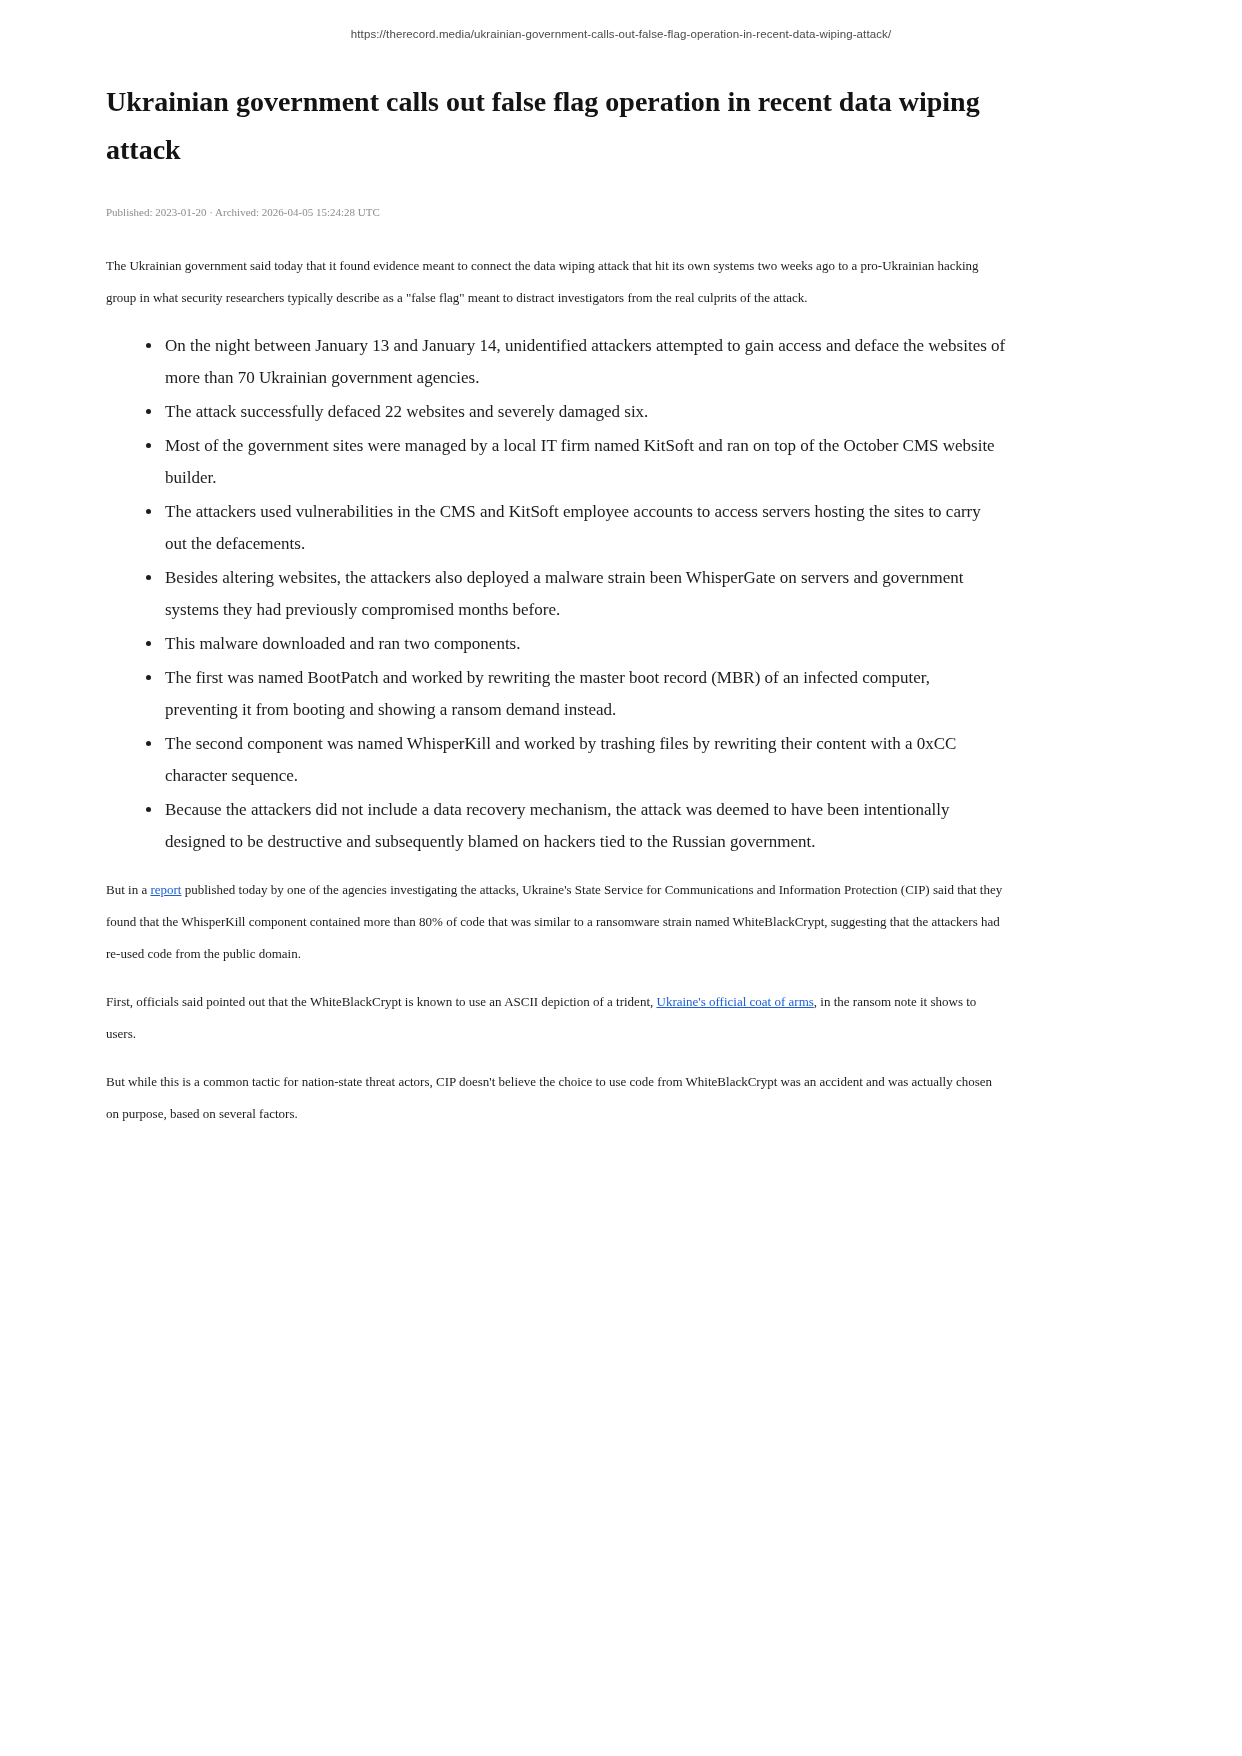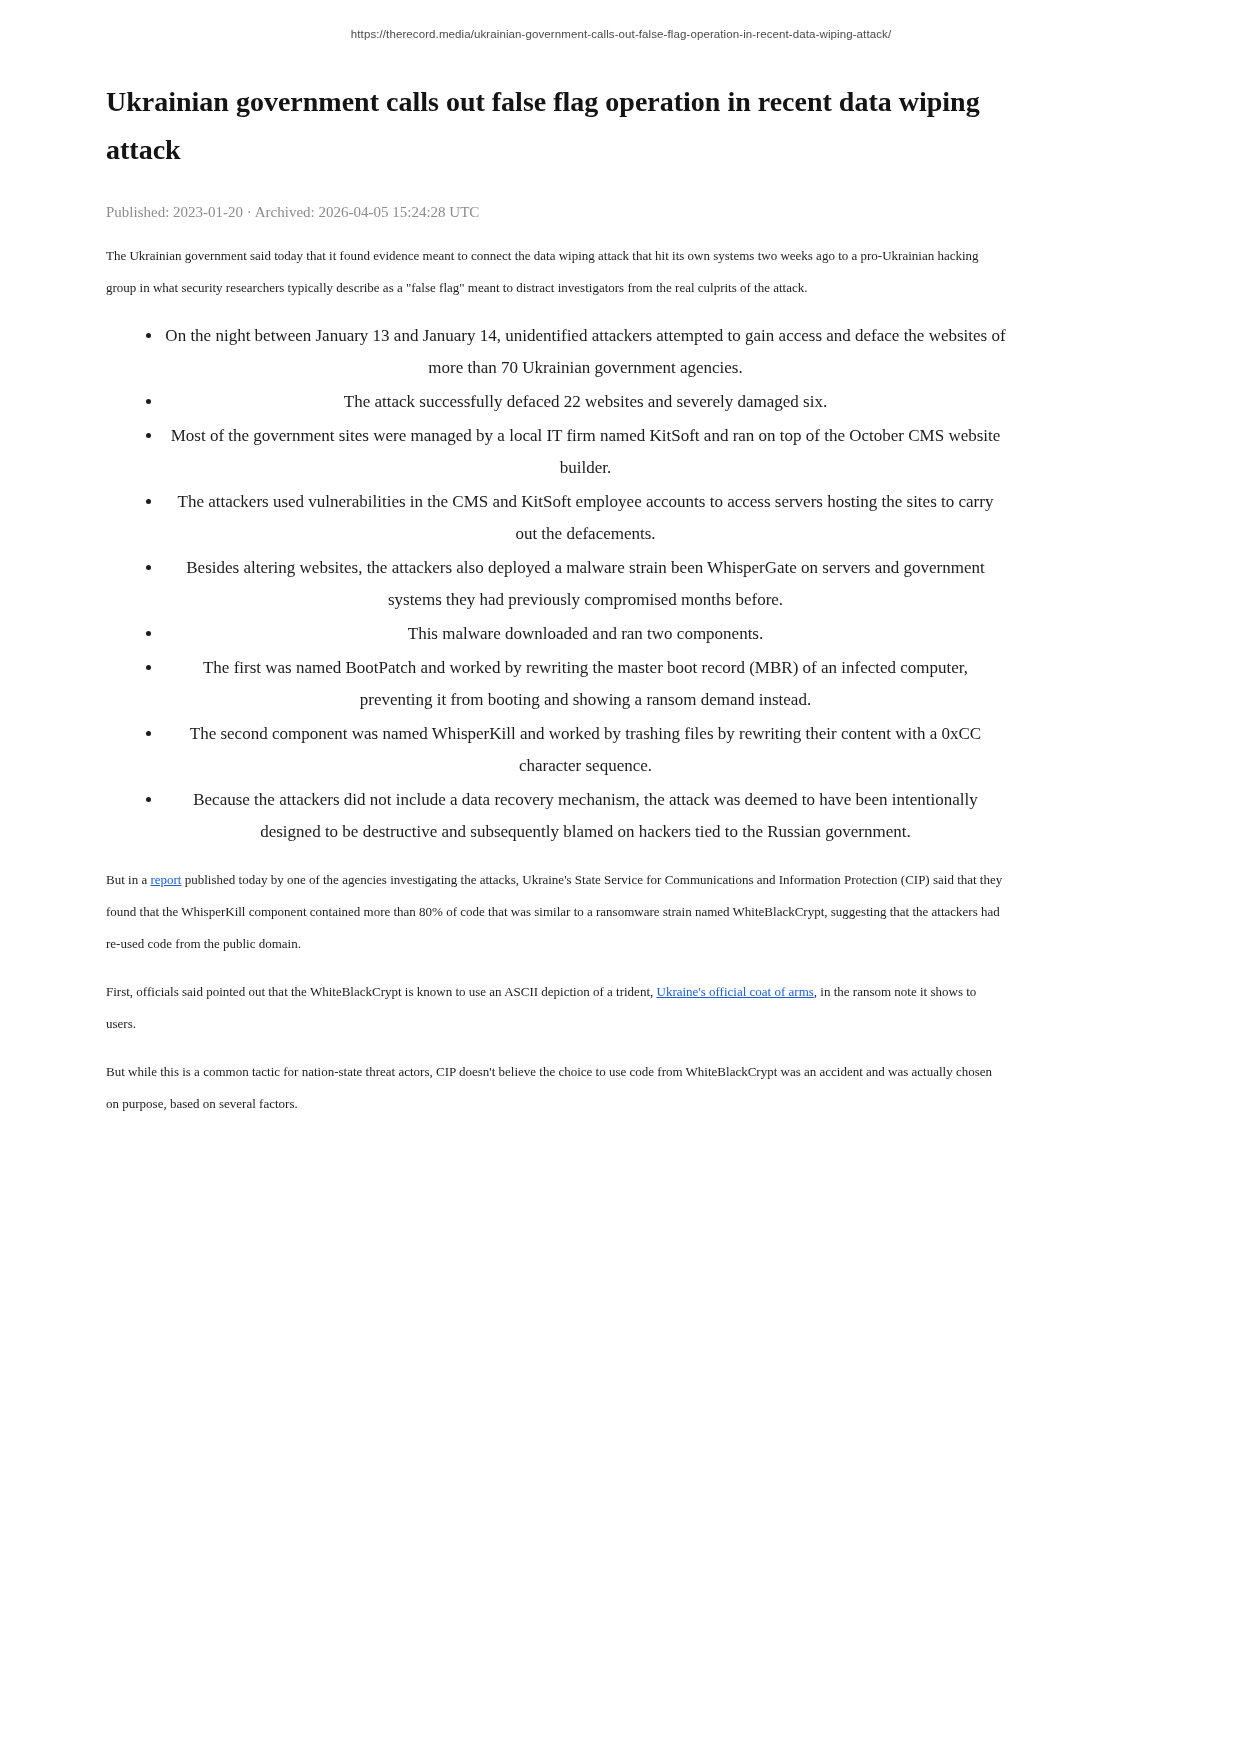--- a/index.html
+++ b/index.html
@@ -44,40 +44,39 @@
     font-weight: bold;
     color: #141414;
   }
   .byline {
     margin: 0 0 22px 0;
     font-size: 17px;
     line-height: 26px;
     color: #2b2b2b;
   }
   .meta {
-    margin: 0 0 16px 0;
-    font-size: 15px;
+    margin: 0 0 26px 0;
+    font-size: 11px;
     line-height: 24px;
     color: var(--meta-color);
   }
   .para {
     margin: 0 0 16px 0;
     font-size: 13px;
     line-height: 32px;
   }
   .bullets {
     margin: 16px 0 16px 0;
     padding-left: 57px;
     font-size: 17px;
     line-height: 32px;
   }
   .bullets li {
     margin: 0 0 2px 0;
     padding-left: 2px;
-    text-align: center;
   }
   a.link {
     color: var(--link-color);
     text-decoration: underline;
     cursor: pointer;
   }
   .footer {
     position: absolute;
     top: 1549px;
     left: 0;

